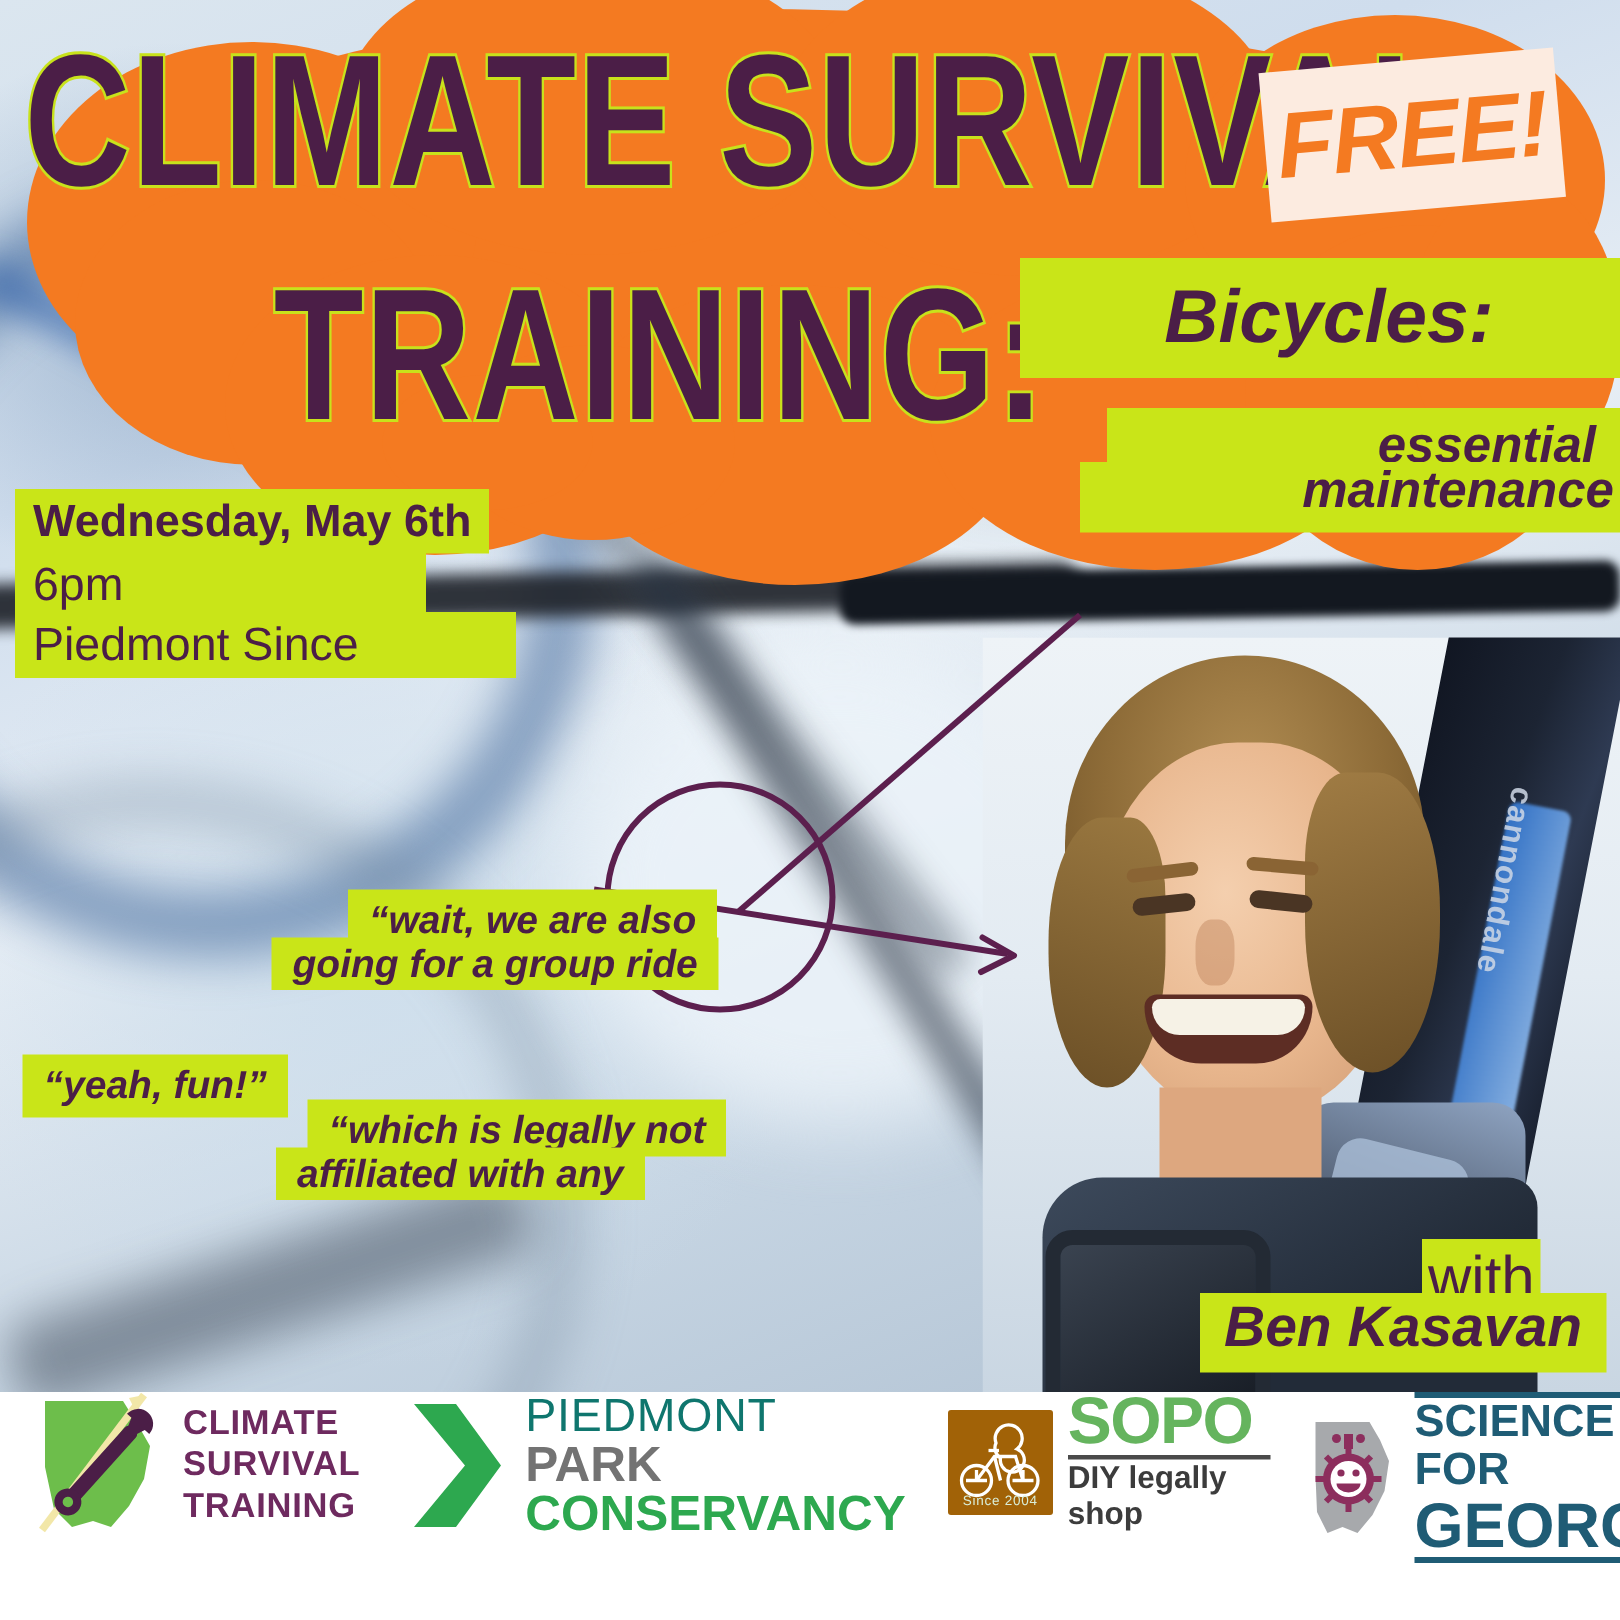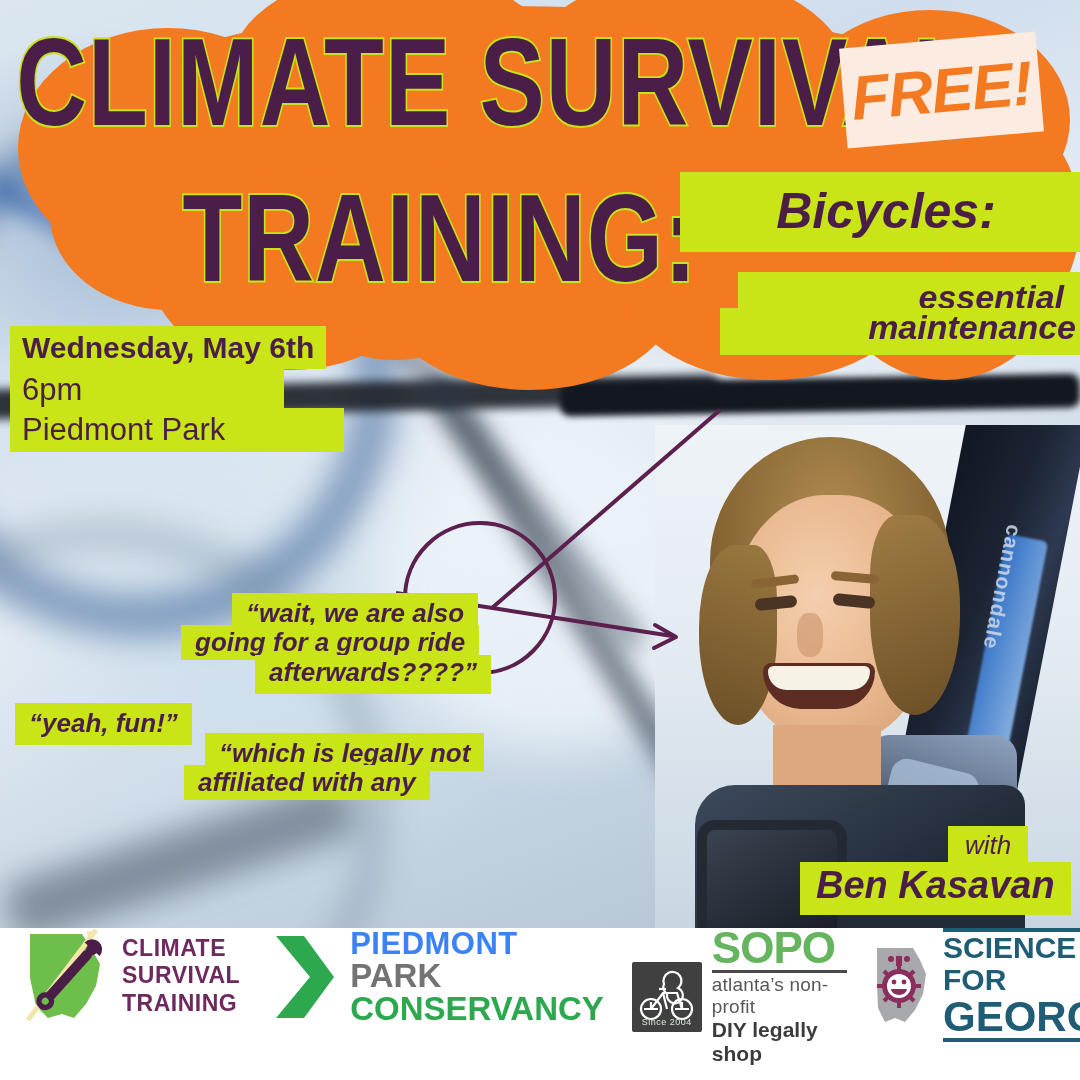--- a/index.html
+++ b/index.html
@@ -130,47 +130,47 @@
   .q1a{left:232px;top:593px;padding:5px 14px 2px;font-size:26px;text-align:center;}
   .q1b{left:181px;top:625px;padding:2px 14px;font-size:26px;}
   .q1c{left:255px;top:655px;padding:2px 14px 6px;font-size:26px;}
   .q2{left:15px;top:703px;padding:5px 14px 6px;font-size:26px;}
   .q3a{left:205px;top:733px;padding:5px 14px 2px;font-size:26px;}
   .q3b{left:184px;top:765px;padding:2px 14px;font-size:26px;}
   .q3c{left:182px;top:795px;padding:2px 14px 6px;font-size:26px;}
   .q4{left:15px;top:833px;padding:5px 14px 6px;font-size:26px;}
 
   
-  .w1{left:948px;top:826px;padding:4px 17px 2px;font-size:26px;font-style:italic;font-weight:400;text-align:right;}
+  .w1{left:948px;top:826px;padding:4px 4px 2px;font-size:40px;font-weight:400;text-align:right;}
   .w2{left:800px;top:862px;padding:2px 16px 8px;font-size:38px;font-style:italic;font-weight:700;text-align:right;}
 
   
   .anno{position:absolute;left:0;top:0;width:1080px;height:928px;z-index:5;pointer-events:none;}
 
   
   .footer{position:absolute;left:0;top:928px;width:1080px;height:152px;background:#ffffff;z-index:10;
           display:flex;align-items:flex-start;}
   .logo{display:flex;align-items:center;}
 
   
   .cst{margin-left:22px;}
   .cst-mark{position:relative;width:92px;height:96px;margin-right:8px;}
   .cst-words{font-family:"Liberation Sans",sans-serif;font-weight:700;color:#6E2A5F;font-size:23px;line-height:1.20;letter-spacing:.5px;}
 
   
   .pied{margin-left:34px;}
   .pied-chev{width:62px;height:86px;margin-right:14px;}
   .pied-words{line-height:1.0;font-family:"Liberation Sans",sans-serif;}
-  .pw1{color:#3b82f6;font-size:31px;font-weight:700;letter-spacing:.5px;}
+  .pw1{color:#0f766e;font-size:31px;font-weight:400;letter-spacing:.5px;}
   .pw2{color:#737373;font-size:33px;font-weight:700;letter-spacing:0px;}
   .pw3{color:#2DA84F;font-size:33px;font-weight:700;letter-spacing:0px;}
 
   
   .sopo{margin-left:28px;}
-  .sopo-sq{width:82px;height:70px;background:#404040;margin-right:10px;position:relative;border-radius:2px;}
+  .sopo-sq{width:82px;height:70px;background:#a16207;margin-right:10px;position:relative;border-radius:2px;}
   .sopo-since{position:absolute;bottom:5px;left:0;width:100%;text-align:center;color:#d9edd7;font-size:9px;font-family:"Liberation Sans",sans-serif;letter-spacing:.5px;}
   .sopo-words{font-family:"Liberation Sans",sans-serif;}
   .sw1{color:#65B45E;font-size:44px;font-weight:700;letter-spacing:-1px;line-height:.92;}
   .sw-rule{height:3px;background:#4a4a4a;margin:2px 0 1px;}
   .sw2{color:#58585B;font-size:19px;font-weight:400;letter-spacing:.2px;line-height:1.15;}
   .sw3{color:#3c3c3c;font-size:21px;font-weight:700;letter-spacing:0;line-height:1.12;}
 
   
   .sfg{margin-left:26px;}
   .sfg-ga{width:62px;height:82px;margin-right:8px;position:relative;}
@@ -253,25 +253,24 @@
   <div class="free-badge">
     <span>FREE!</span>
   </div>
 
   <div class="lime bic">Bicycles:</div>
   <div class="lime ess">essential</div>
   <div class="lime mnt">maintenance</div>
 
   <div class="lime d1">Wednesday, May 6th</div>
   <div class="lime d2">6pm</div>
-  <div class="lime d3">Piedmont Park</div>
+  <div class="lime d3">Piedmont Since</div>
 
   <div class="lime q-italic q1a">“wait, we are also</div>
   <div class="lime q-italic q1b">going for a group ride</div>
-  <div class="lime q-italic q1c">afterwards????”</div>
 
   <div class="lime q-italic q2">“yeah, fun!”</div>
 
   <div class="lime q-italic q3a">“which is legally not</div>
   <div class="lime q-italic q3b">affiliated with any</div>
 
 
   <div class="lime w1">with</div>
   <div class="lime w2">Ben Kasavan</div>
 
@@ -322,21 +321,20 @@
             <path d="M27 27 L34 27"></path>
             <path d="M32 22 a9 9 0 1 1 14 4 a8 8 0 1 1 -11 6 a8 8 0 0 1 -3 -10 z"></path>
             <path d="M19 40 l0 7 M12 47 l14 0 M43 47 l14 0 M50 40 l0 7"></path>
           </g>
         </svg>
         <div class="sopo-since">Since 2004</div>
       </div>
       <div class="sopo-words">
         <div class="sw1">SOPO</div>
         <div class="sw-rule"></div>
-        <div class="sw2">atlanta’s non-profit</div>
         <div class="sw3">DIY legally shop</div>
       </div>
     </div>
 
     <div class="logo sfg">
       <div class="sfg-ga">
         <svg viewBox="0 0 62 82" width="62" height="82">
           <path d="M4 4 L40 4 L47 16 L53 30 L50 50 L42 66 L32 78 L22 74 L12 78 L5 64 L4 40 Z" fill="#A7A9AC"></path>
           <g transform="translate(8,12)">
             <circle cx="18" cy="30" r="17" fill="#8C2E5D"></circle>

